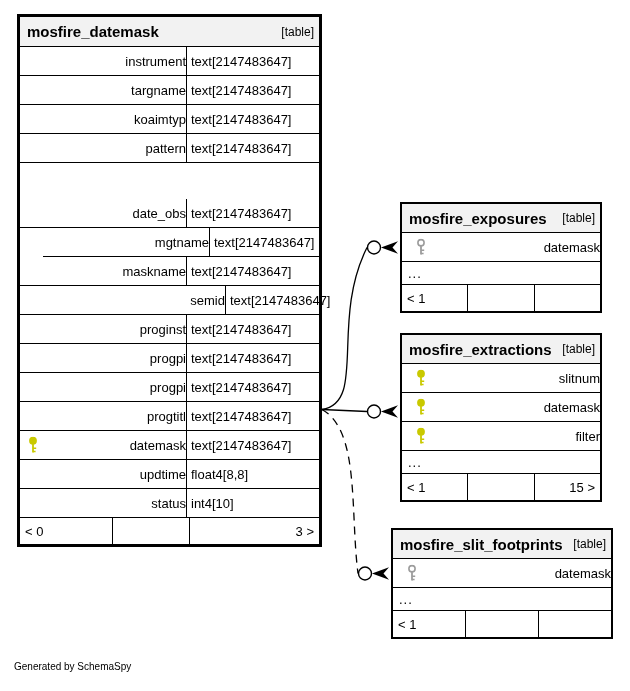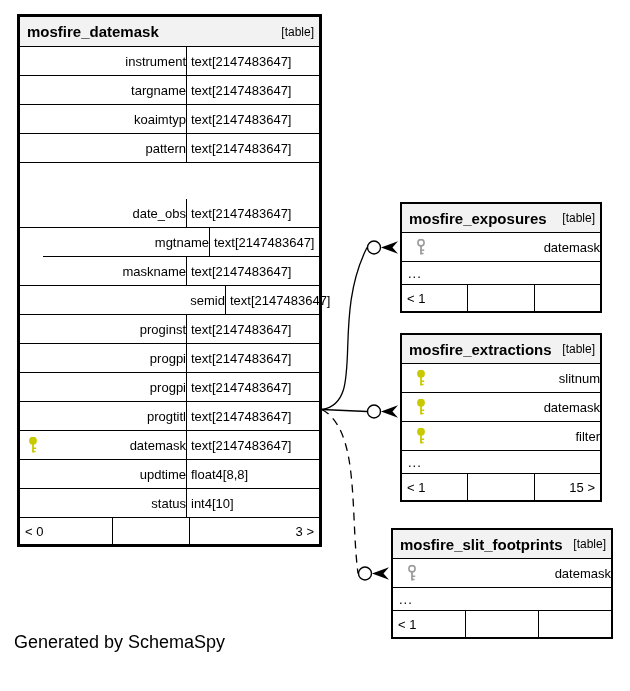--- a/index.html
+++ b/index.html
@@ -29,21 +29,21 @@
   .ell { display:flex; align-items:center; font-size:13px; padding-left:6px; letter-spacing:1px; }
 
   .ftr { display:flex; font-size:13px; }
   .fcell { box-sizing:border-box; border-right:1px solid #000; display:flex; align-items:center; padding:0 5px; overflow:hidden; }
   .fcell.lastcell { border-right:none; }
   .fcell.r { justify-content:flex-end; }
   .fcell.flex1 { flex:1 1 0; }
 
   #rel-overlay { position:absolute; left:0; top:0; pointer-events:none; }
 
-  #gen-note { position:absolute; left:14px; top:632px; font-size:18px;text-align:right; }
+  #gen-note { position:absolute; left:14px; top:661px; font-size:10px;text-align:right; }
 </style>
 </head>
 <body>
 
 <div id="canvas">
   <svg id="rel-overlay" width="630" height="691" viewBox="0 0 630 691">
       <path d="M 322 409.5 C 367 402.5, 330 321.5, 367 247.5" fill="none" stroke="#000000" stroke-width="1.3"></path>
       <circle cx="374" cy="247.5" r="6.5" fill="#ffffff" stroke="#000000" stroke-width="1.4"></circle>
       <polygon points="381,247.5 398,241.2 392.5,247.5 398,253.8" fill="#000000"></polygon>
       <path d="M 322 409.5 L 367 411.5" fill="none" stroke="#000000" stroke-width="1.3"></path>

